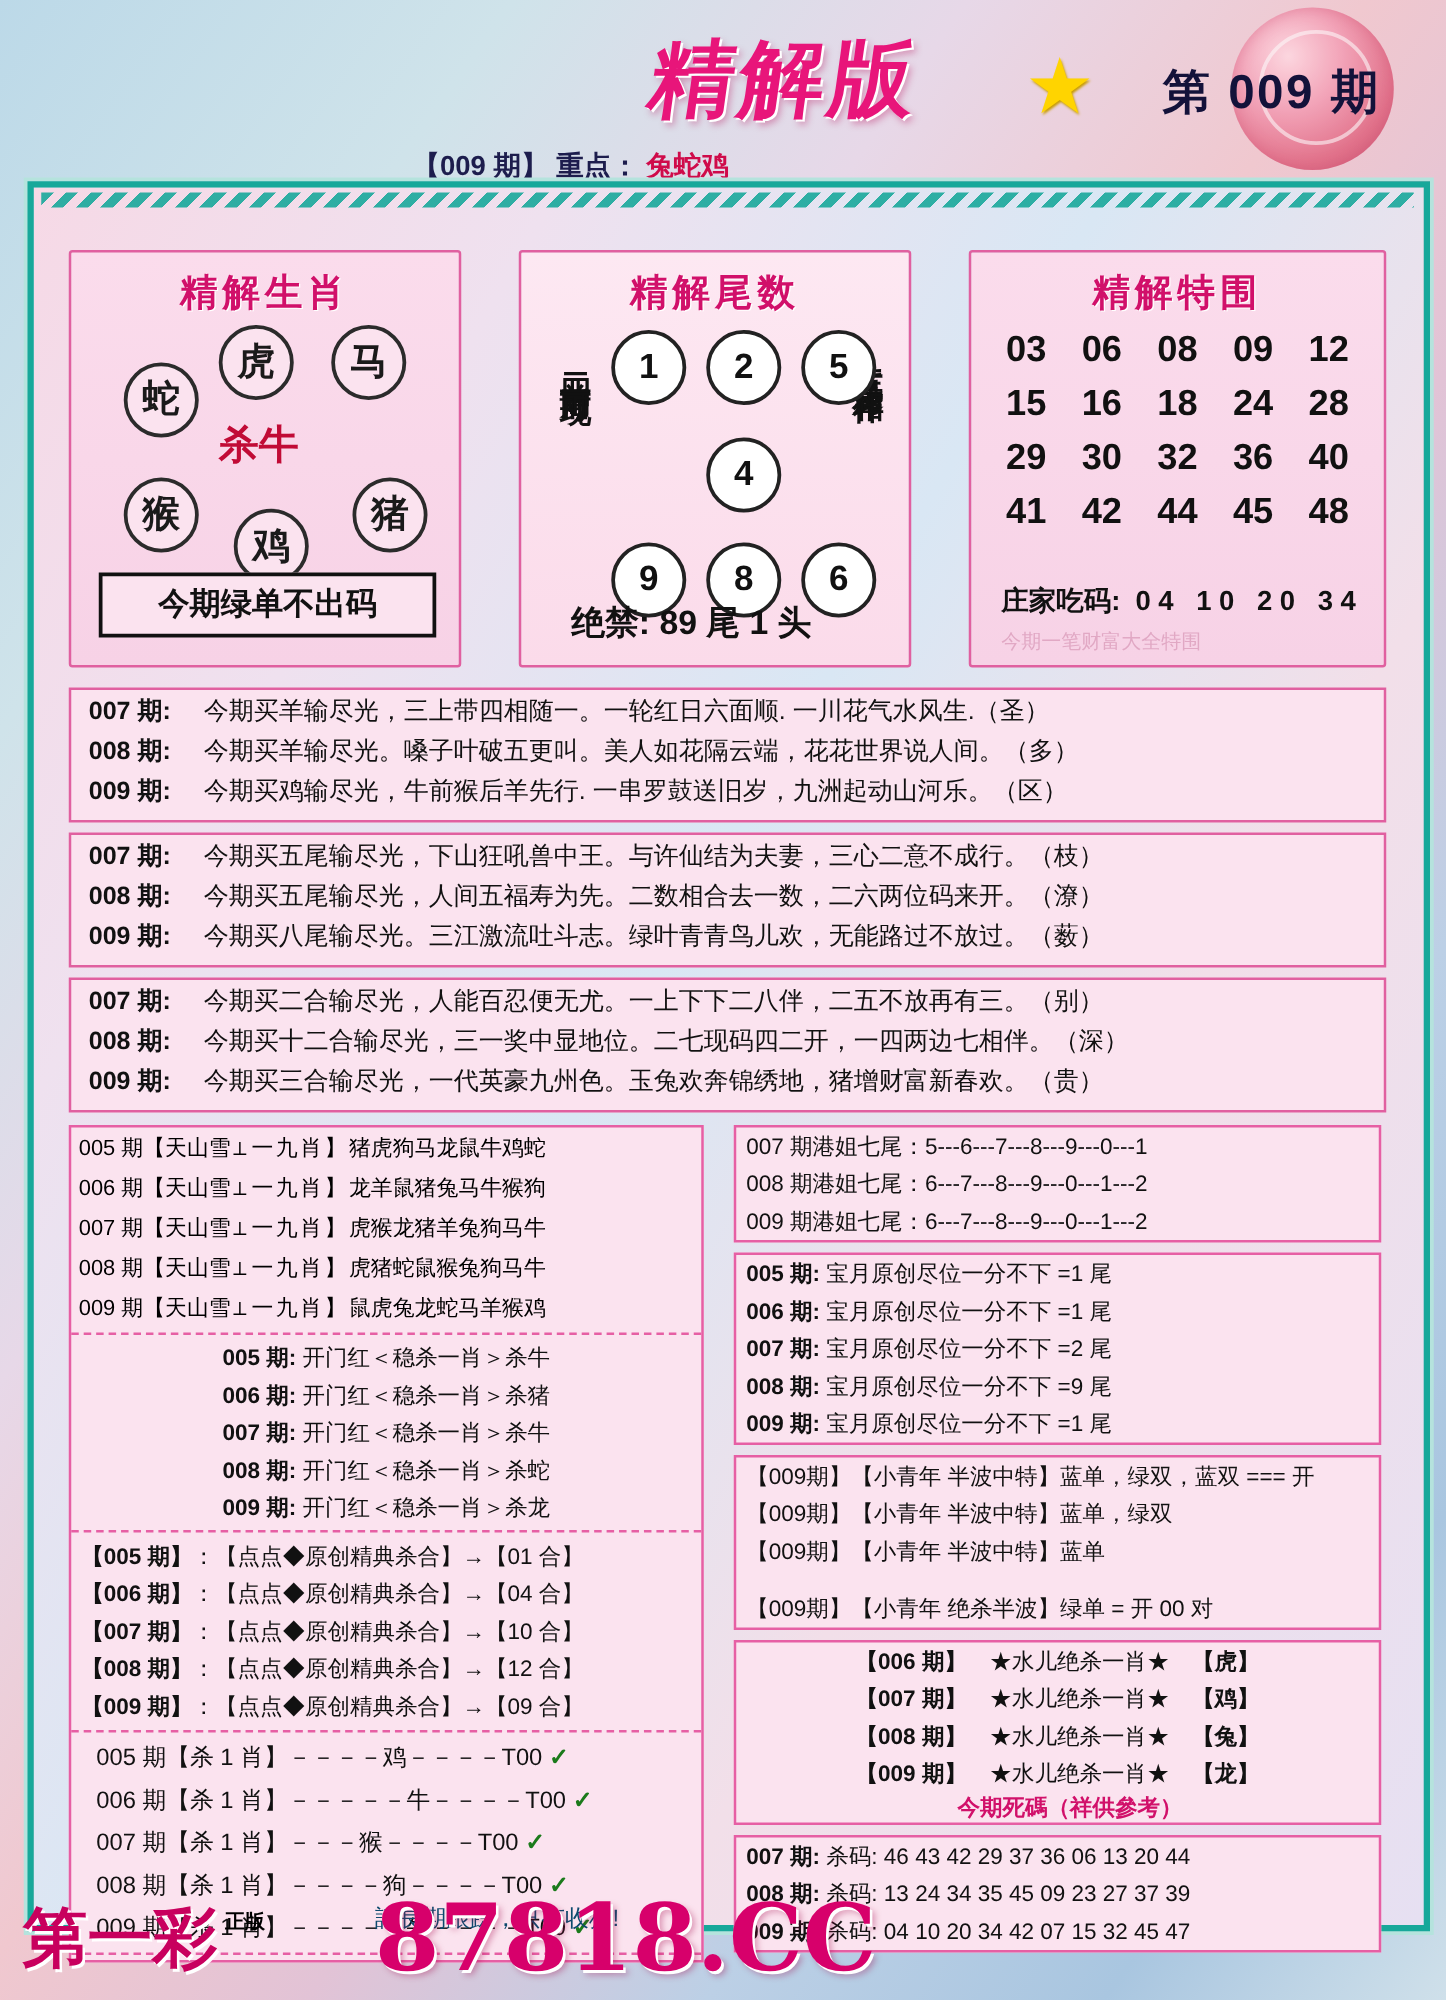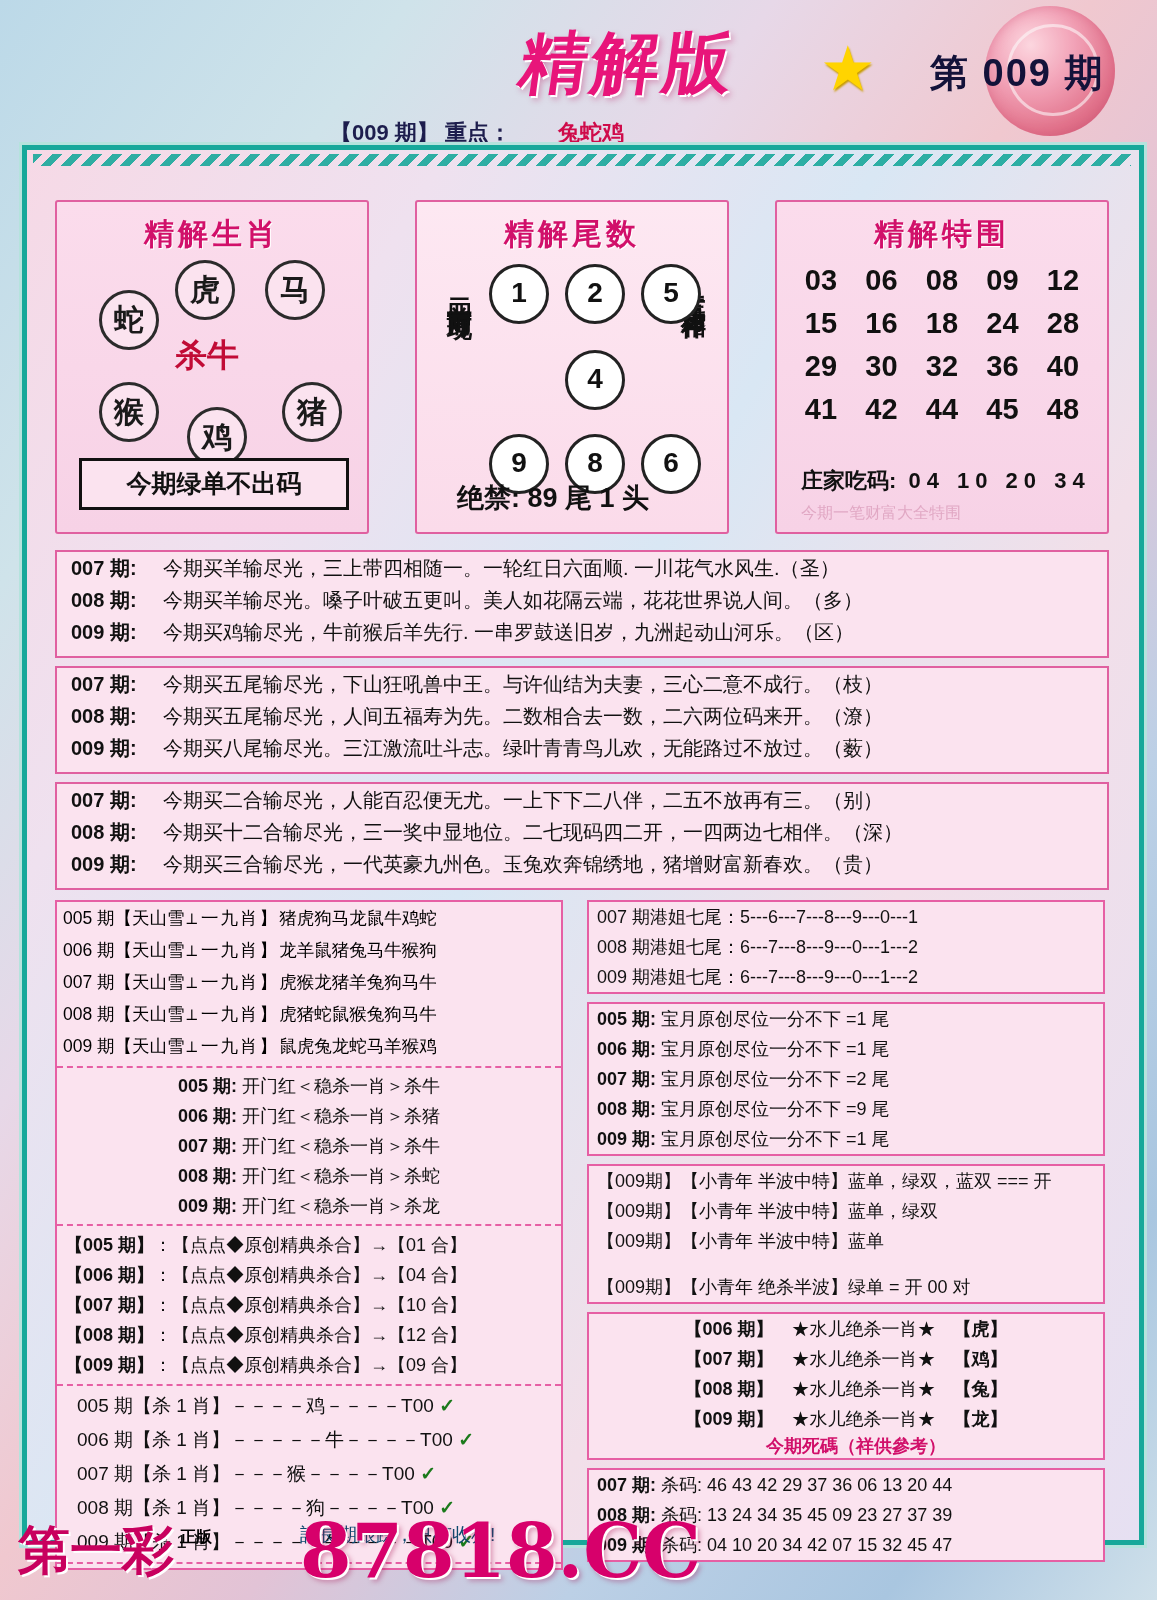--- a/index.html
+++ b/index.html
@@ -32,21 +32,21 @@
     box-shadow:0 0 12px rgba(200,60,100,.4) inset;
     opacity:.85;
   }
   .hdr-ball:after{
     content:"";position:absolute;left:22px;top:18px;width:86px;height:86px;border-radius:50%;
     border:3px solid rgba(255,255,255,.6);
   }
   .hdr-sub{
     position:absolute;left:330px;top:118px;font-size:22px;font-weight:bold;color:#1d1d4d;
   }
-  .hdr-sub .red{color:#cf0b4a;margin-left:41px;}
+  .hdr-sub .red{color:#cf0b4a;}
 
   
   .frame{
     position:absolute;left:22px;top:145px;width:1112px;height:1390px;
     border:5px solid #17a89a;
     background:linear-gradient(120deg,#f6d9e6 0%,#efe1ef 22%,#d9e7f4 45%,#f2dfe9 68%,#e6e0f2 100%);
     box-shadow:0 0 0 3px #b5e3dd;
   }
   .zig{
     position:absolute;left:6px;top:4px;width:1098px;height:12px;

